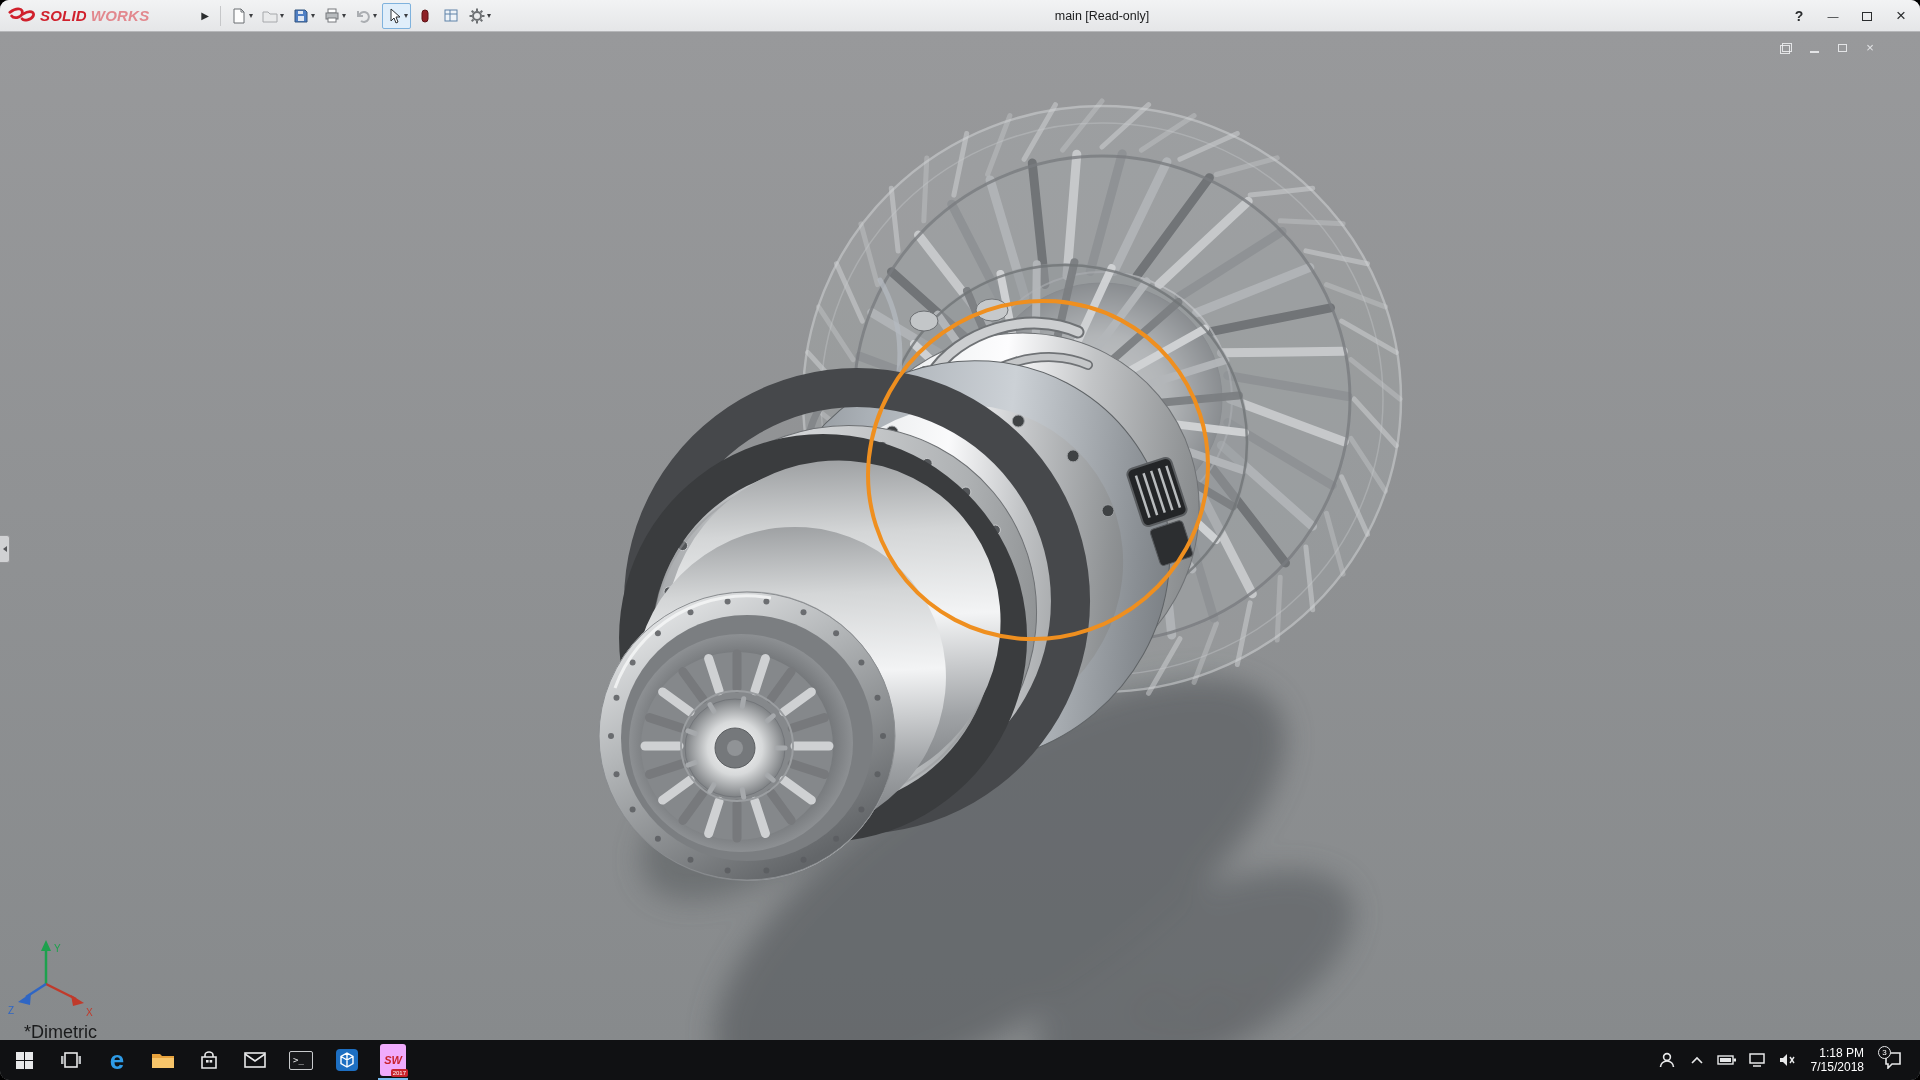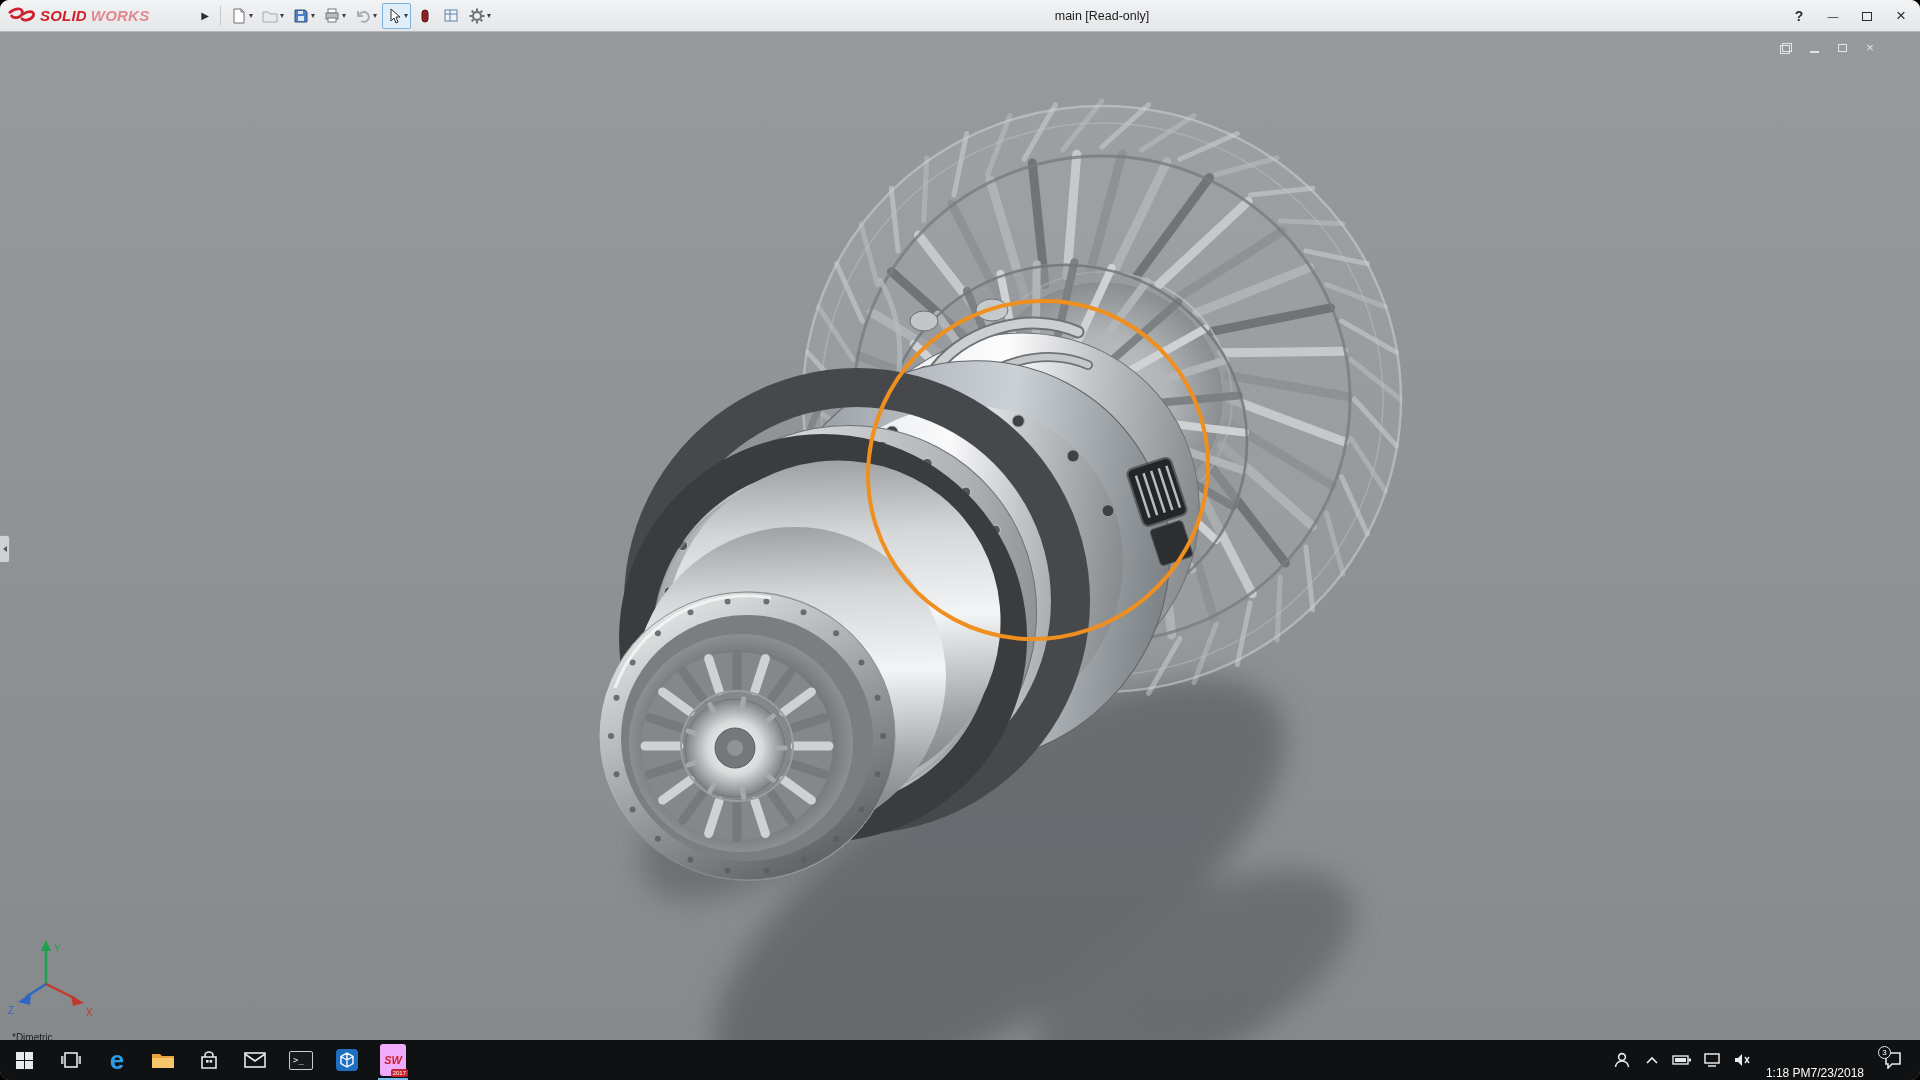--- a/index.html
+++ b/index.html
@@ -32,21 +32,21 @@
     background:linear-gradient(#98999b,#878A8C); overflow:hidden; }
   .engine { position:absolute; inset:0; }
   .doc-controls { position:absolute; top:8px; right:40px; display:flex; gap:8px; }
   .dc { width:20px; height:16px; display:flex; align-items:center; justify-content:center;
     color:rgba(240,241,243,0.85); font-size:13px; line-height:14px; }
   .dc-box { width:9px; height:8px; border:1.5px solid rgba(240,241,243,0.85); }
   .dc-min { width:9px; height:2px; background:rgba(240,241,243,0.85); margin-top:8px; }
   .dc-cascade { position:relative; width:12px; height:11px; }
   .dc-cascade::before { content:""; position:absolute; left:0; bottom:0; width:8px; height:7px; border:1.5px solid rgba(240,241,243,0.85); }
   .dc-cascade::after { content:""; position:absolute; right:0; top:0; width:8px; height:7px; border:1.5px solid rgba(240,241,243,0.85); }
-  .view-label { position:absolute; left:12px; bottom:-3px; font-size:10px; color:#1a1b1c; }
+  .view-label { position:absolute; left:24px; bottom:-3px; font-size:18px; color:#1a1b1c; }
   .left-tab { position:absolute; left:0; top:503px; width:10px; height:28px; background:#d0d1d3;
     border:1px solid #97989a; border-left:none; border-radius:0 3px 3px 0;
     display:flex; align-items:center; justify-content:center; }
   .left-tab::before { content:""; width:0; height:0; border-top:3px solid transparent; border-bottom:3px solid transparent; border-right:4px solid #55575a; }
 
   
   .taskbar { position:absolute; bottom:0; left:0; width:1920px; height:40px; background:#101113;
     display:flex; align-items:stretch; }
   .tb-start { width:48px; border:none; background:transparent; display:flex; align-items:center; justify-content:center; }
   .search-box { width:346px; background:#ffffff; border:1px solid #8a8d90; display:flex; align-items:center; padding:0 8px; }
@@ -57,21 +57,21 @@
   .edge-e { color:#2e9be6; font-weight:bold; font-size:26px; line-height:26px; }
   .term-box { width:24px; height:19px; background:#17181a; border:1px solid #c9cbcd; border-radius:2px;
     color:#e8e9ea; font-size:9px; font-family:"DejaVu Sans Mono", monospace; display:flex; align-items:center; justify-content:flex-start; padding-left:3px; }
   .sw-badge { position:relative; width:26px; height:32px; background:#f0abfc; border-radius:3px;
     display:flex; align-items:center; justify-content:center; }
   .sw-txt { color:#c8232c; font-weight:bold; font-style:italic; font-size:11px; }
   .sw-year { position:absolute; bottom:-1px; right:-2px; background:#c8232c; color:#fff; font-size:6px;
     padding:0 2px; border-radius:2px; line-height:8px; }
   .tray { margin-left:auto; display:flex; align-items:center; gap:6px; padding-right:10px; }
   .tray-btn { border:none; background:transparent; width:24px; height:40px; display:flex; align-items:center; justify-content:center; color:#e8e9ea; }
-  .clock { display:flex; align-items:flex-end; justify-content:center;
+  .clock { display:flex; flex-direction:column; align-items:flex-end; justify-content:center;
     color:#ffffff; font-size:12px; line-height:14px; padding:0 6px; }
   .action-btn { position:relative; width:34px; }
   .badge { position:absolute; top:6px; left:2px; width:13px; height:13px; border-radius:50%;
     background:#101113; border:1px solid #e8e9ea; color:#fff; font-size:8px;
     display:flex; align-items:center; justify-content:center; }
 </style>
 </head>
 <body>
 
 <div class="screen">
@@ -633,21 +633,21 @@
       </button>
       <button class="tray-btn">
         <svg width="18" height="14">
           <path d="M2,5 h3 l4,-4 v12 l-4,-4 h-3 z" fill="#e8e9ea"></path>
           <line x1="12" y1="4" x2="16" y2="10" stroke="#e8e9ea" stroke-width="1.4"></line>
           <line x1="16" y1="4" x2="12" y2="10" stroke="#e8e9ea" stroke-width="1.4"></line>
         </svg>
       </button>
       <button class="tray-btn clock" style="width:auto;">
         <span>1:18 PM</span>
-        <span>7/23/2018</span>
+        <span>7/15/2018</span>
       </button>
       <button class="tray-btn action-btn">
         <svg width="20" height="18">
           <path d="M3,2 h14 v11 h-8 l-4,4 v-4 h-2 z" fill="none" stroke="#e8e9ea" stroke-width="1.6"></path>
         </svg>
         <span class="badge">3</span>
       </button>
     </div>
   </footer>
 </div>

